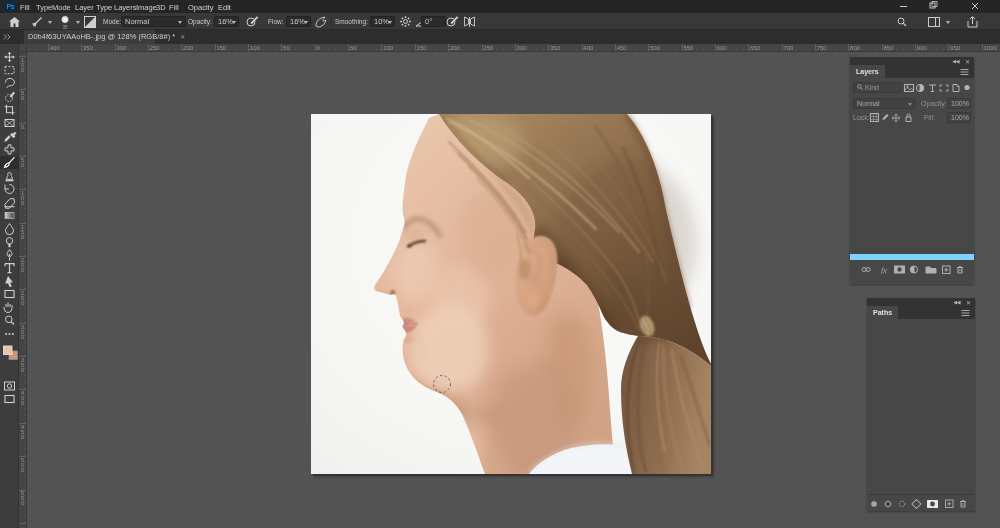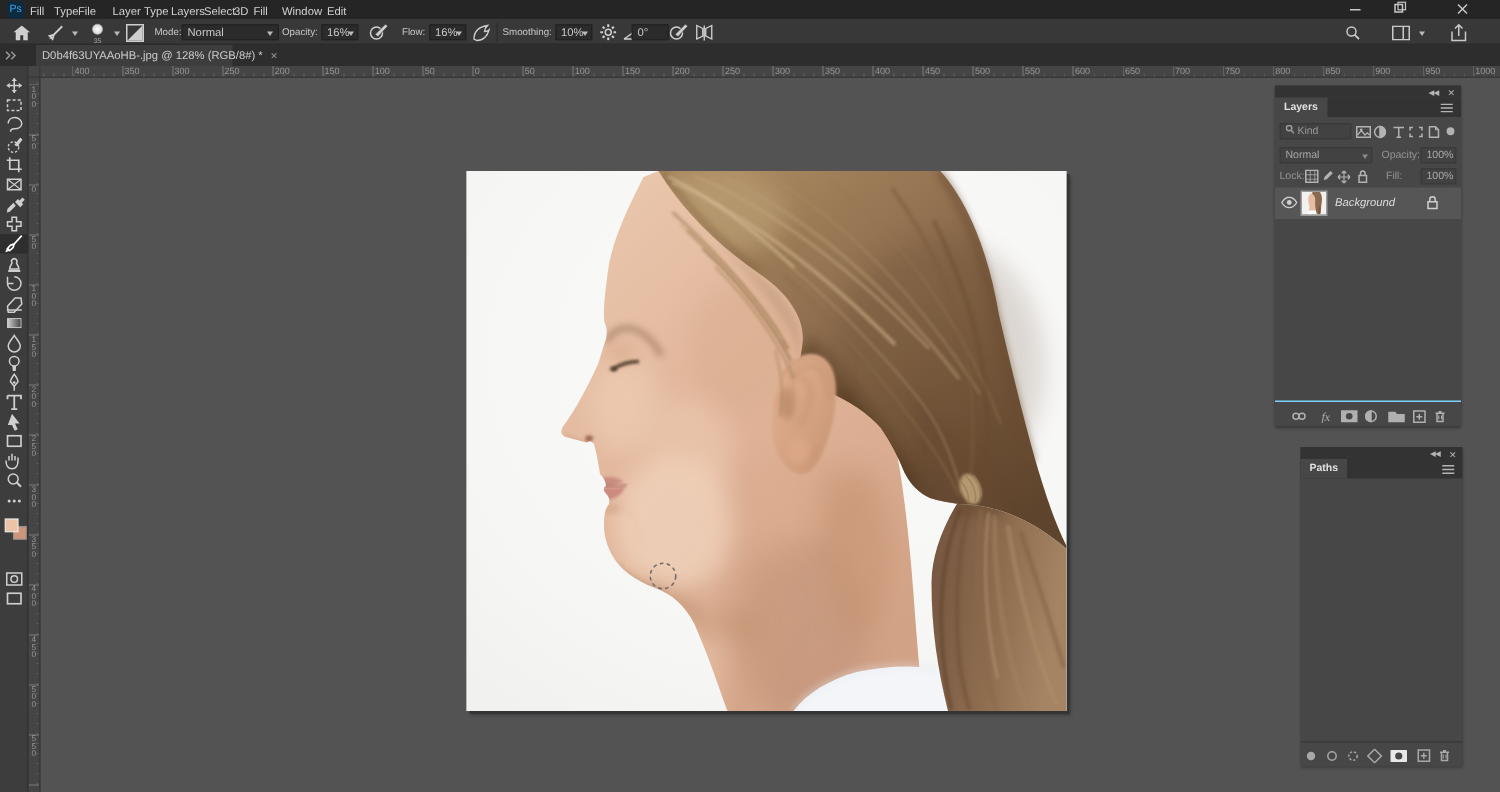--- a/index.html
+++ b/index.html
@@ -33,28 +33,28 @@
 .pclose{position:absolute;top:0.5px;right:4px;color:#b5b5b5;font-size:6px}
 .gray7{color:#949494;font-size:7px}
 .pfield{position:absolute;height:11px;background:#424242;border:1px solid #3a3a3a;border-radius:1px;font-size:7px;color:#a9a9a9;line-height:9px;padding:0 3px}
 svg{display:block}
 </style></head><body>
 
 <div id="menubar">
  <div id="pslogo">Ps</div>
  <div class="mi" style="left:20px">Fill</div>
  <div class="mi" style="left:36px">Type</div>
- <div class="mi" style="left:52px">File</div>
+ <div class="mi" style="left:52px">Mode</div>
  <div class="mi" style="left:75px">Layer</div>
  <div class="mi" style="left:96px">Type</div>
  <div class="mi" style="left:114px">Layers</div>
- <div class="mi" style="left:136px">Select</div>
+ <div class="mi" style="left:136px">Image</div>
  <div class="mi" style="left:156px">3D</div>
  <div class="mi" style="left:169px">Fill</div>
- <div class="mi" style="left:188px">Window</div>
+ <div class="mi" style="left:188px">Opacity</div>
  <div class="mi" style="left:218px">Edit</div>
  <svg id="winbtns" viewBox="0 0 110 13">
   <line x1="10" y1="6.5" x2="17" y2="6.5" stroke="#c8c8c8" stroke-width="1"></line>
   <rect x="40" y="3" width="5" height="5" fill="none" stroke="#c8c8c8" stroke-width="1"></rect>
   <rect x="42" y="1.5" width="5" height="5" fill="none" stroke="#c8c8c8" stroke-width="0.8"></rect>
   <path d="M82 3 L88 9 M88 3 L82 9" stroke="#c8c8c8" stroke-width="1"></path>
  </svg>
 </div>
 
 <div id="optionsbar">
@@ -533,40 +533,21 @@
 <g stroke="#b3b3b3" fill="none">
         <rect x="0.5" y="0.5" width="8" height="8"></rect>
         <path d="M0.5 3.5h8M0.5 6.5h8M3.5 0.5v8M6.5 0.5v8" stroke-width="0.5"></path>
 <path d="M17 1l-4 4-.5 2 2-.5 4-4z" fill="#b3b3b3" stroke="none"></path>
 <path d="M26 1v8M22 5h8M26 1l-1.5 1.5M26 1l1.5 1.5M26 9l-1.5-1.5M26 9l1.5-1.5M22 5l1.5-1.5M22 5l1.5 1.5M30 5l-1.5-1.5M30 5l-1.5 1.5" stroke-width="0.8"></path>
 <path d="M36 4h5v4.5h-5zM37 4V2.5a1.5 1.5 0 013 0V4"></path>
       </g>
     </svg>
 <div class="gray7 abs" style="left:74px;top:57px">Fill:</div>
 <div class="pfield" style="left:97px;top:55px;width:24px">100%</div>
-<div class="abs" style="left:0;top:68px;width:124px;height:21px;background:#565656">
-<svg class="abs" style="left:4px;top:6px" width="11" height="8" viewBox="0 0 11 8">
-        <path d="M0.5 4C2 1.5 3.5 0.5 5.5 0.5S9 1.5 10.5 4C9 6.5 7.5 7.5 5.5 7.5S2 6.5 0.5 4z" fill="none" stroke="#cfcfcf" stroke-width="0.9"></path>
-        <circle cx="5.5" cy="4" r="1.6" fill="#cfcfcf"></circle>
-      </svg>
-<div class="abs" style="left:18px;top:3px;width:16px;height:15px;background:#fff;outline:1px solid #9a9a9a">
-<svg width="16" height="15" viewBox="0 0 16 15">
-          <rect width="16" height="15" fill="#f2f1f0"></rect>
-          <path d="M7 0h5c1.2 1.8 1.6 4.2 1.2 6.5L12.5 12l-2.5 3H8L7.5 8 6 4z" fill="#8a6a4e"></path>
-          <path d="M5.8 1c1.3 0 2.6 1.3 2.9 3C9 6 8.6 7 8.8 8.8L9.3 13H4.6l.4-3.4C4 7 4 4.6 4.4 2.8z" fill="#e6bda2"></path>
-          <path d="M3.5 15l1.3-2.6h4.4L10 15z" fill="#fdfdfd"></path>
-          <path d="M11.5 9c.8 1.2 1.2 2.4 1 4l-.3 2h-1.7z" fill="#77573c"></path>
-        </svg>
-      </div>
-<div class="abs" style="left:40px;top:5px;font-size:7.5px;font-style:italic;color:#dedede">Background</div>
-<svg class="abs" style="left:101px;top:5px" width="8" height="10" viewBox="0 0 8 10">
-        <path d="M1 4.5h6V9H1zM2.2 4.5V3a1.8 1.8 0 013.6 0v1.5" fill="none" stroke="#cfcfcf" stroke-width="1"></path>
-      </svg>
-</div>
-<div class="abs" style="left:0;top:210px;width:124px;height:17px;border-top:1px solid #7dd3fc">
+<div class="abs" style="left:0;top:197px;width:124px;height:17px;border-top:6px solid #7dd3fc">
 <svg class="abs" style="left:11px;top:5px" width="108" height="9" viewBox="0 0 108 9">
 <g stroke="#b0b0b0" fill="none">
 <circle cx="3" cy="4.5" r="2"></circle>
           <circle cx="7" cy="4.5" r="2"></circle>
 <text x="20" y="7.5" font-size="8" font-style="italic" fill="#b0b0b0" stroke="none" font-family="Liberation Serif">fx</text>
 <rect x="33.5" y="1" width="10" height="7" fill="#b0b0b0"></rect>
           <circle cx="38.5" cy="4.5" r="2.2" fill="#474747" stroke="none"></circle>
 <circle cx="53" cy="4.5" r="3.5"></circle>
           <path d="M53 1a3.5 3.5 0 000 7z" fill="#b0b0b0"></path>
 <path d="M65 2h4l1 1.5h5V8h-10z" fill="#b0b0b0"></path>

